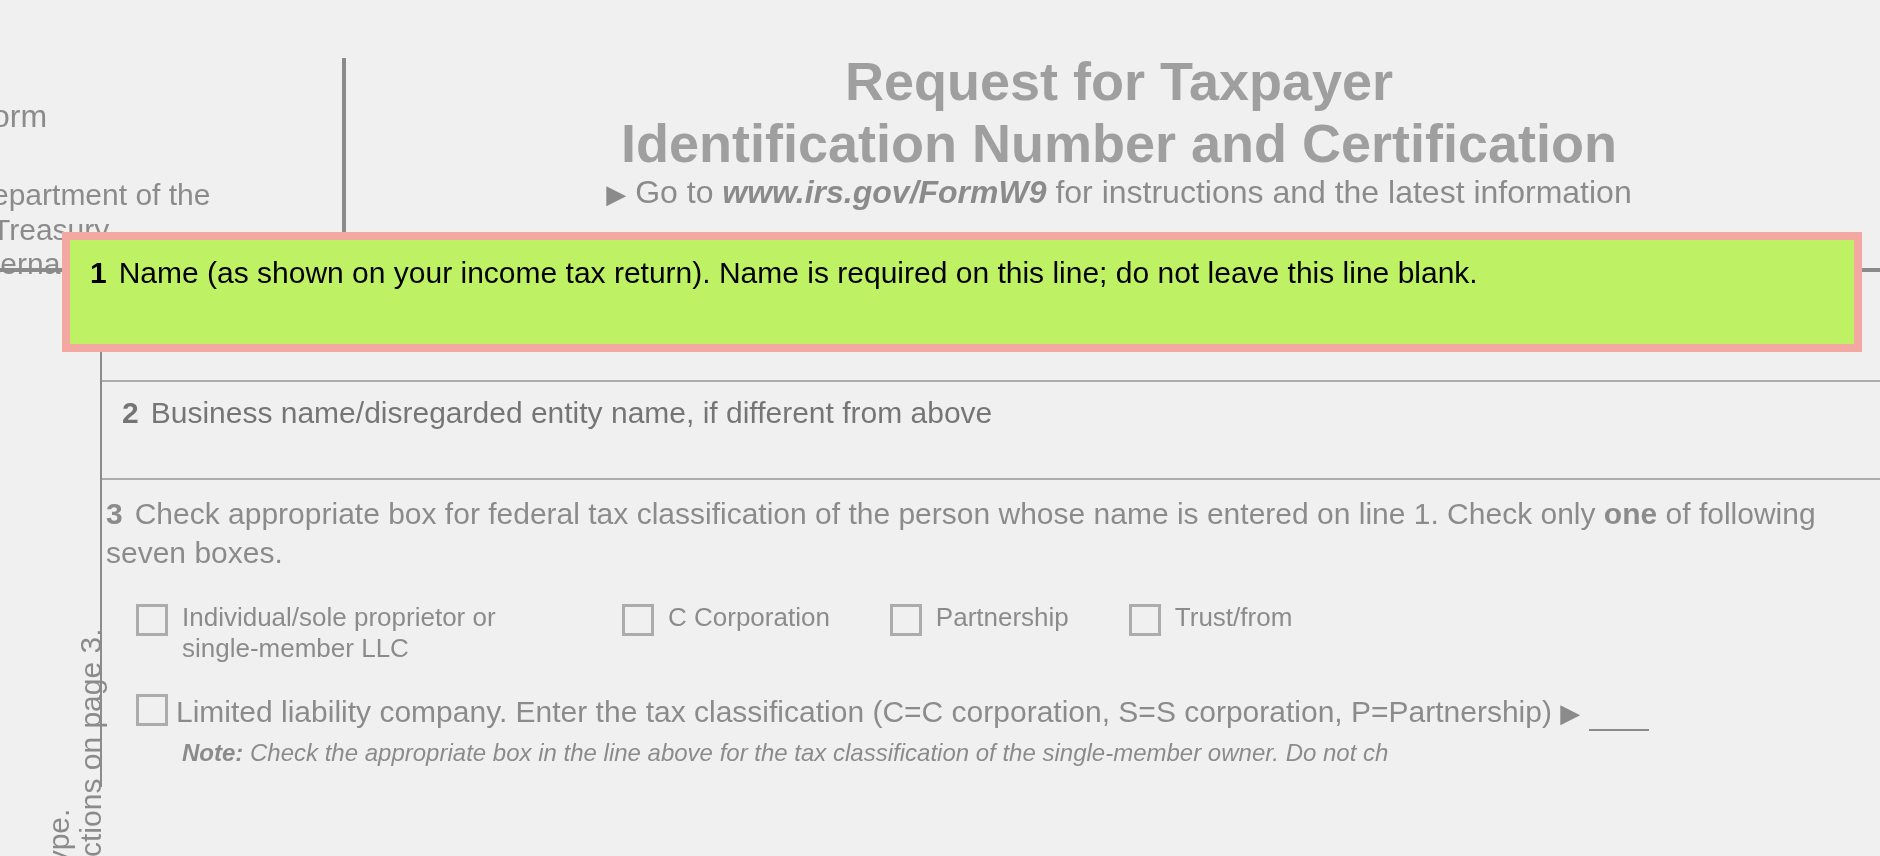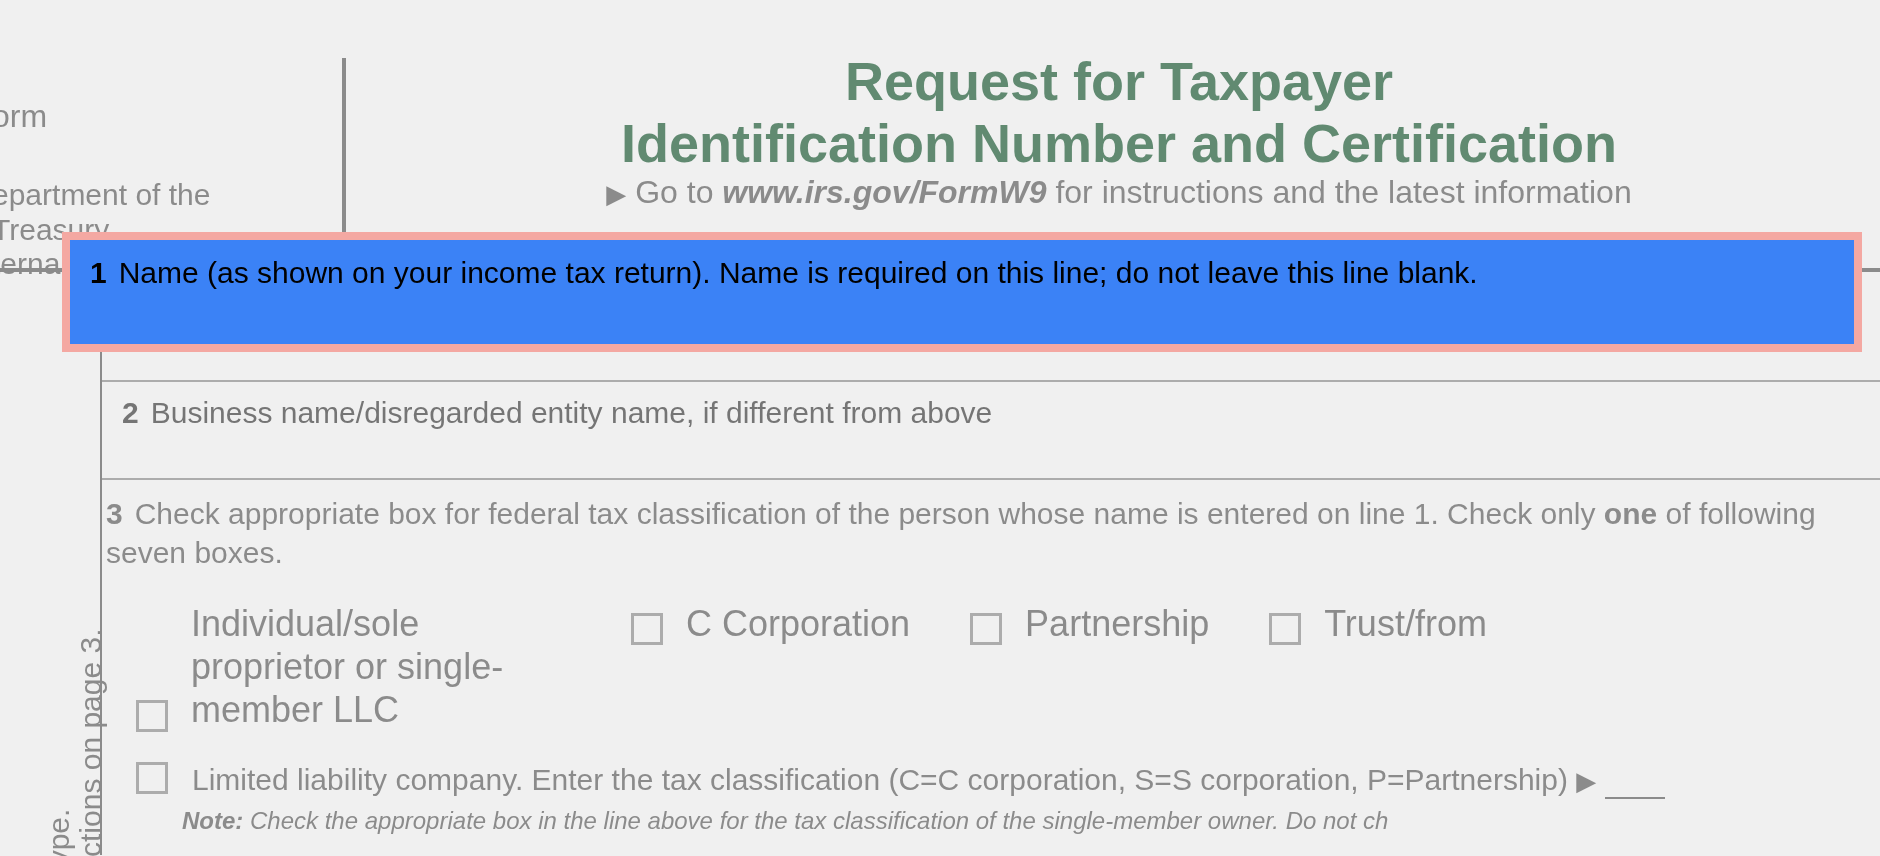--- a/index.html
+++ b/index.html
@@ -65,21 +65,21 @@
       height: 174px;
     }
     .header-right {
       flex: 1;
       text-align: center;
       padding-top: 50px;
     }
     .form-title {
       font-size: 54px;
       font-weight: 700;
-      color: #14532d;
+      color: #737373;
       line-height: 1.15;
     }
     .form-subtitle {
       font-size: 32px;
       color: #555;
     }
     .form-subtitle .arrow {
       font-size: 26px;
     }
     .form-subtitle .italic {
@@ -121,21 +121,21 @@
       font-size: 30px;
       color: #333;
     }
     .field-row .num {
       font-weight: 700;
       margin-right: 12px;
     }
     .highlight-box {
       position: absolute;
       border: 8px solid #f4a8a2;
-      background: #3b82f6;
+      background: #bef264;
       z-index: 20;
       top: 232px;
       left: 62px;
       width: 1800px;
       height: 120px;
       padding: 16px 20px;
       font-size: 30px;
       color: #000;
     }
     .highlight-box .num {
@@ -155,37 +155,37 @@
     .field3-text .bold { font-weight: 700; }
     .checkbox-row {
       display: flex;
       flex-wrap: wrap;
       gap: 60px;
       margin: 30px 0 0 30px;
       align-items: flex-start;
     }
     .cb-item {
       display: flex;
-      align-items: flex-end;
-      gap: 23px;
-      font-size: 36px;
+      align-items: flex-start;
+      gap: 14px;
+      font-size: 26px;
       color: #555;
     }
     .cb-box {
       width: 32px;
       height: 32px;
       border: 3px solid #888;
       margin-top: 2px;
       flex-shrink: 0;
     }
     .cb-label { line-height: 1.2; max-width: 380px; }
     .llc-row {
       display: flex;
       align-items: flex-start;
-      gap: 24px;
+      gap: 8px;
       margin: 28px 0 0 30px;
       font-size: 30px;
       color: #555;
     }
     .llc-text { line-height: 1.3; }
     .llc-arrow { font-size: 26px; }
     .llc-blank {
       display: inline-block;
       border-bottom: 2px solid #555;
       width: 60px;

